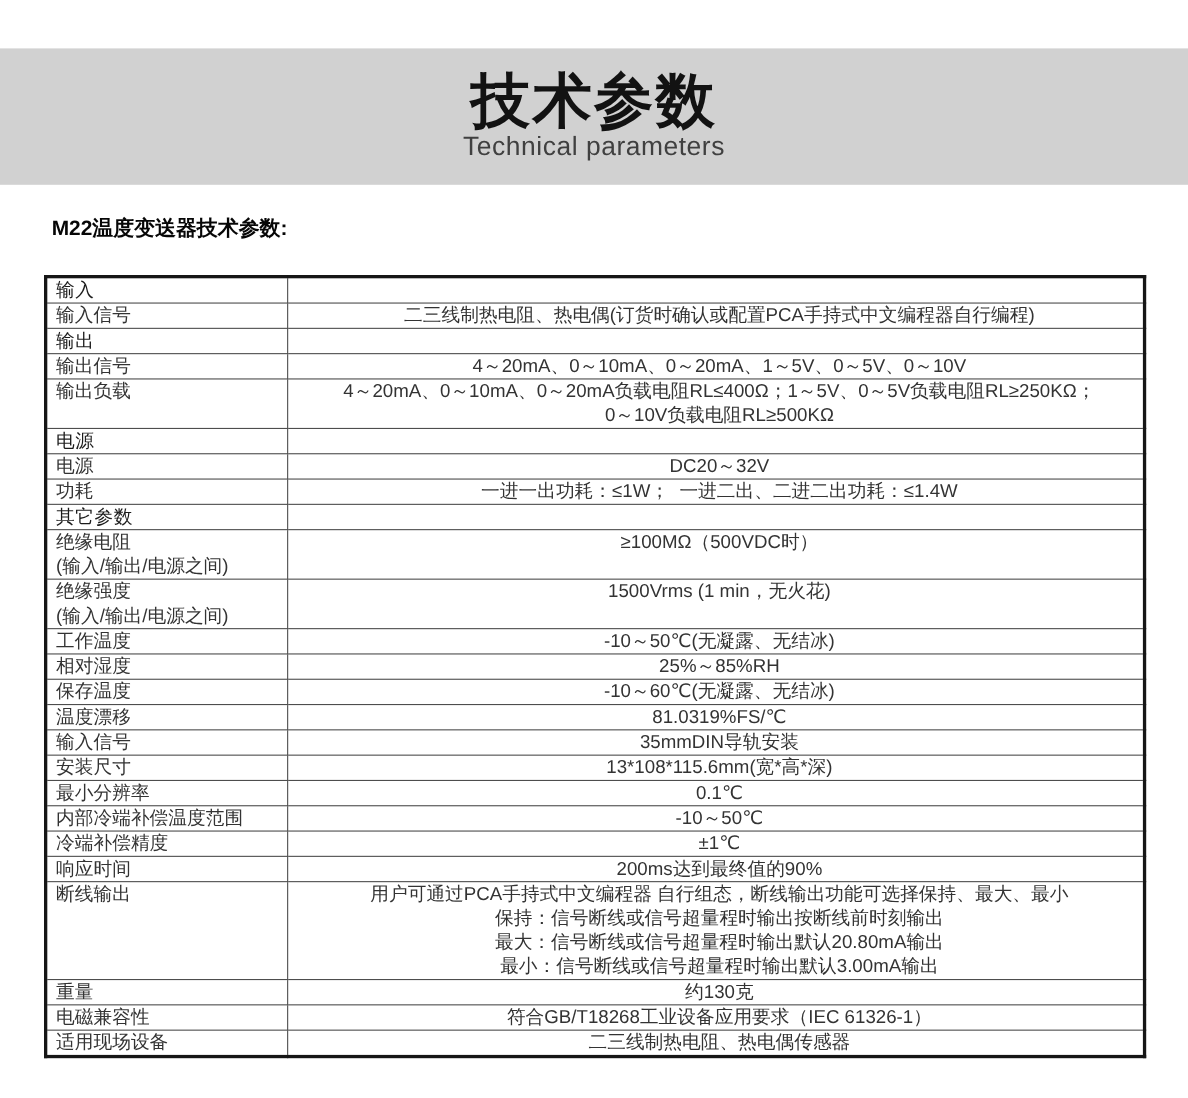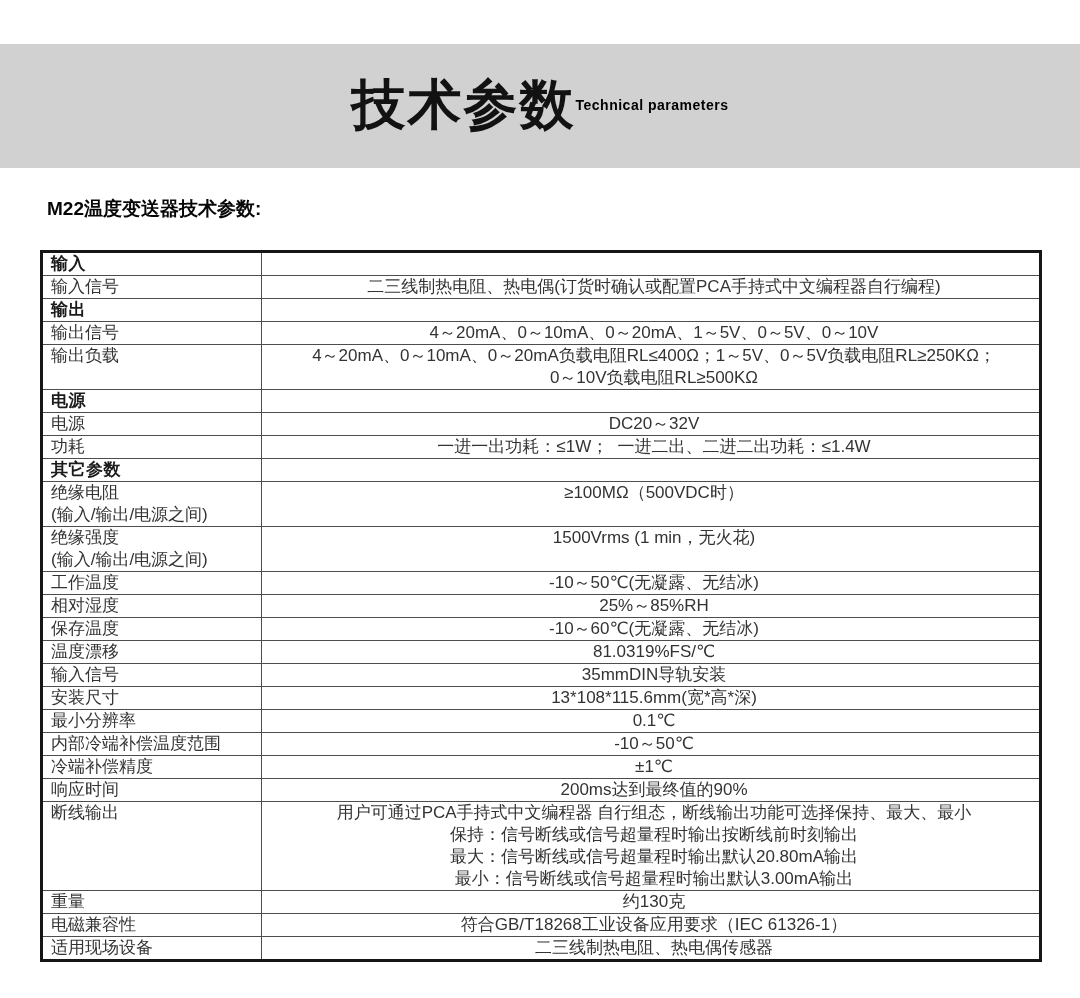--- a/index.html
+++ b/index.html
@@ -5,49 +5,49 @@
   * { margin:0; padding:0; box-sizing:border-box; }
   html,body { background:#ffffff; }
   body {
     width:1080px; height:998px; position:relative;
     font-family:"Liberation Sans","DejaVu Sans",sans-serif;
     color:#333;
   }
   .banner {
     position:absolute; left:0; top:44px; width:1080px; height:124px;
     background:#d1d1d1;
-    display:flex; flex-direction:row; align-items:center; justify-content:center;
+    display:flex; flex-direction:column; align-items:center; justify-content:center;
     padding-bottom:4px;
   }
   .banner-title {
     font-size:54px; line-height:58px; font-weight:700; color:#121212;
     letter-spacing:2px;
   }
   .banner-sub {
-    font-size:14px; line-height:24px; font-weight:700; color:#000000;
+    font-size:24px; line-height:24px; font-weight:400; color:#404040;
     letter-spacing:0.5px; margin-top:1px;
   }
   .heading {
     position:absolute; left:47px; top:193px;
     font-size:19px; line-height:32px; font-weight:700; color:#060606;
   }
   table.spec-table {
     position:absolute; left:40px; top:250px; width:1002px;
     border-collapse:collapse; table-layout:fixed;
     font-size:17px; color:#333;
   }
   table.spec-table { border:3px solid #161616; }
   table.spec-table td {
     border:1px solid #4d4d4d;
     vertical-align:top; overflow:hidden;
   }
   td.c1 { padding:0 4px 0 8px; }
   td.c2 { padding:0 4px 0 11px;text-align:center; }
   .ln { line-height:22px; white-space:pre; }
-  tr.sec td.c1 .ln { font-weight:700; color:#1b1b1b; letter-spacing:0.5px; }
+  tr.sec td.c1 .ln { font-weight:400; color:#1b1b1b; letter-spacing:0.5px; }
 </style>
 </head>
 <body>
 
 <div class="page">
 
   <div class="banner">
     <div class="banner-title">技术参数</div>
     <div class="banner-sub">Technical parameters</div>
   </div>

